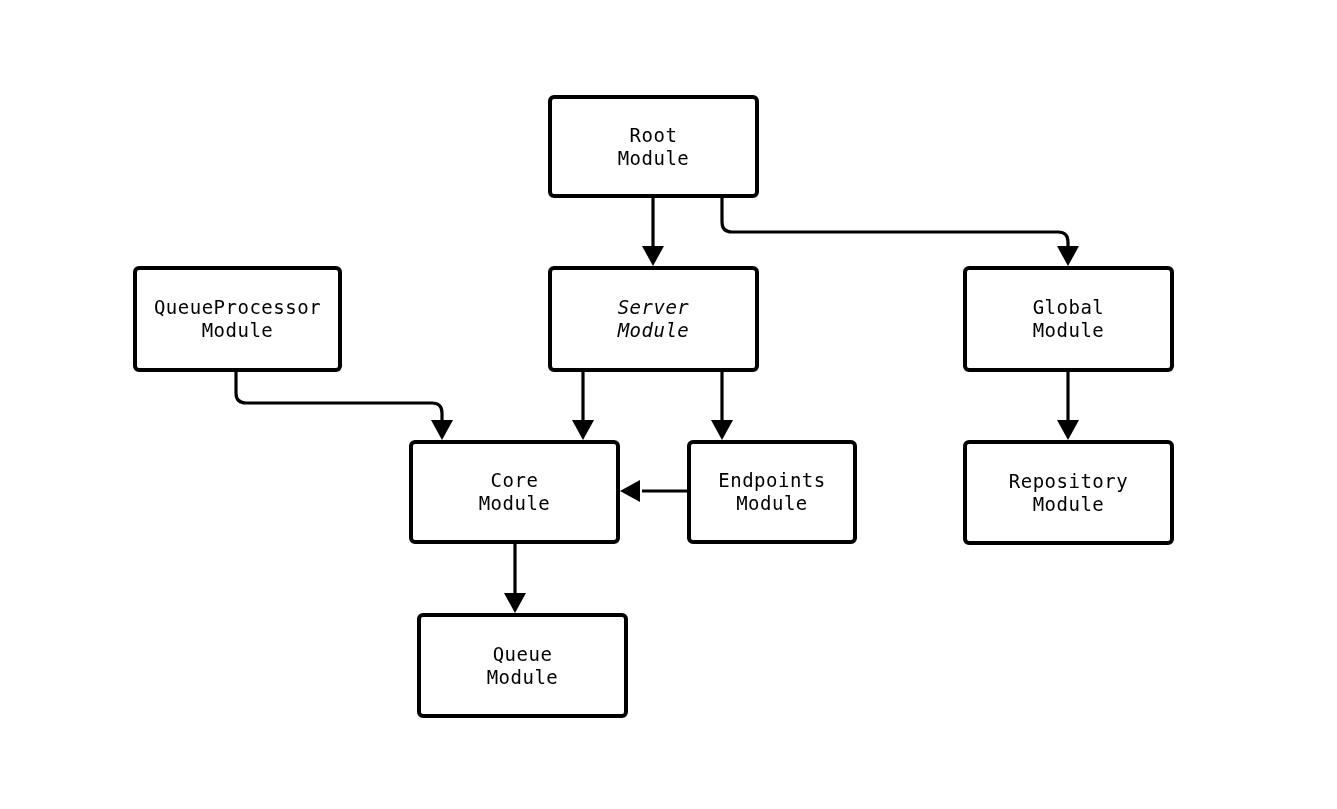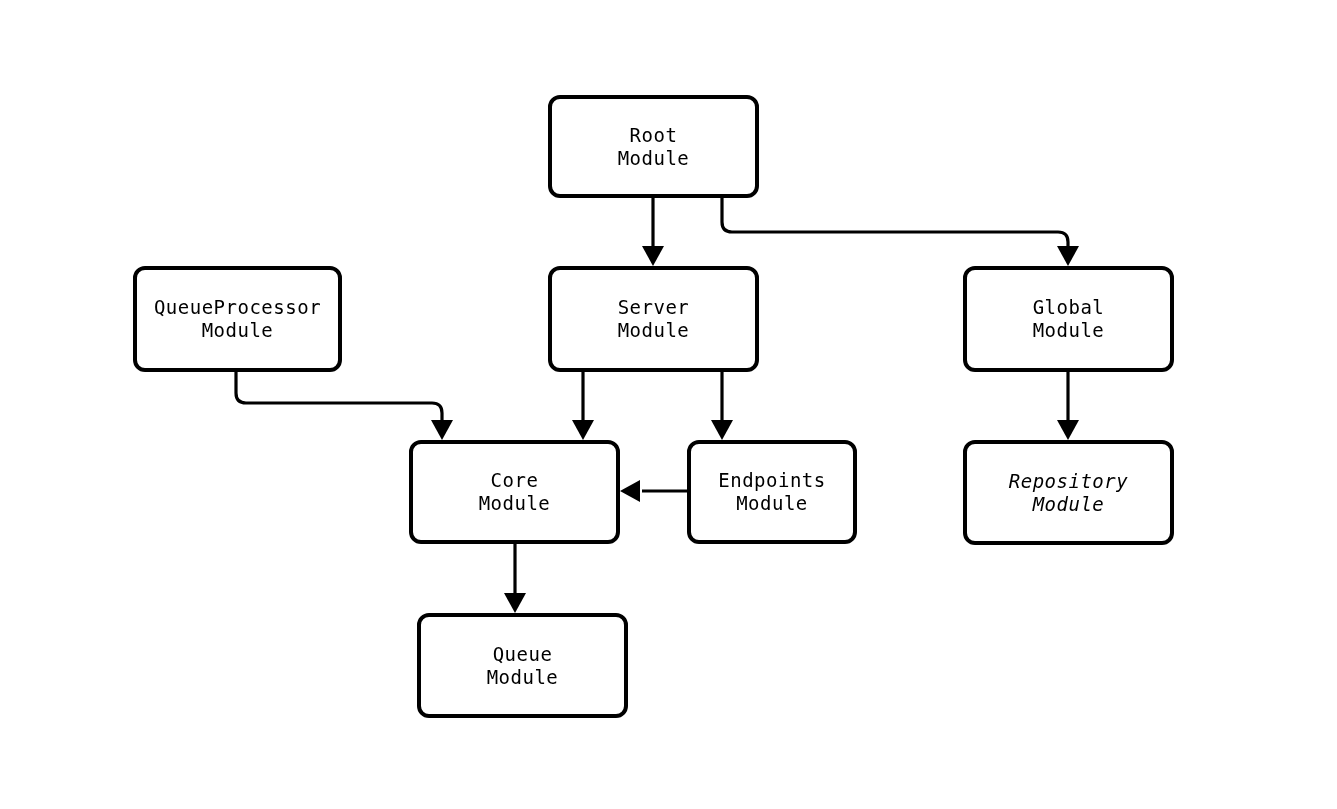--- a/index.html
+++ b/index.html
@@ -21,21 +21,21 @@
     left: 0;
     top: 0;
     width: 1337px;
     height: 809px;
     pointer-events: none;
   }
   .node {
     position: absolute;
     box-sizing: border-box;
     border: 4px solid #000000;
-    border-radius: 12px;
+    border-radius: 6px;
     background: #ffffff;
     display: flex;
     flex-direction: column;
     align-items: center;
     justify-content: center;
     z-index: 2;
   }
   .node-line {
     font-family: "DejaVu Sans Mono", "Liberation Mono", monospace;
     font-size: 19px;
@@ -88,37 +88,37 @@
 
   <div id="node-layer">
       <div class="node" style="left: 548px; top: 95px; width: 211px; height: 103px; border-color: rgb(0, 0, 0); background: rgb(255, 255, 255);">
         <div class="node-line">Root</div>
         <div class="node-line">Module</div>
       </div>
       <div class="node" style="left: 133px; top: 266px; width: 209px; height: 106px; border-color: rgb(0, 0, 0); background: rgb(255, 255, 255);">
         <div class="node-line">QueueProcessor</div>
         <div class="node-line">Module</div>
       </div>
-      <div class="node" style="left: 548px; top: 266px; width: 211px; height: 106px; border-color: rgb(0, 0, 0); background: rgb(255, 255, 255);">
+      <div class="node" style="left: 548px; top: 266px; width: 211px; height: 106px; border-color: rgb(0, 0, 0); background: rgb(255, 255, 255); font-style: italic;">
         <div class="node-line">Server</div>
         <div class="node-line">Module</div>
       </div>
       <div class="node" style="left: 963px; top: 266px; width: 211px; height: 106px; border-color: rgb(0, 0, 0); background: rgb(255, 255, 255);">
         <div class="node-line">Global</div>
         <div class="node-line">Module</div>
       </div>
       <div class="node" style="left: 409px; top: 440px; width: 211px; height: 104px; border-color: rgb(0, 0, 0); background: rgb(255, 255, 255);">
         <div class="node-line">Core</div>
         <div class="node-line">Module</div>
       </div>
       <div class="node" style="left: 687px; top: 440px; width: 170px; height: 104px; border-color: rgb(0, 0, 0); background: rgb(255, 255, 255);">
         <div class="node-line">Endpoints</div>
         <div class="node-line">Module</div>
       </div>
-      <div class="node" style="left: 963px; top: 440px; width: 211px; height: 105px; border-color: rgb(0, 0, 0); background: rgb(255, 255, 255); font-style: italic;">
+      <div class="node" style="left: 963px; top: 440px; width: 211px; height: 105px; border-color: rgb(0, 0, 0); background: rgb(255, 255, 255);">
         <div class="node-line">Repository</div>
         <div class="node-line">Module</div>
       </div>
       <div class="node" style="left: 417px; top: 613px; width: 211px; height: 105px; border-color: rgb(0, 0, 0); background: rgb(255, 255, 255);">
         <div class="node-line">Queue</div>
         <div class="node-line">Module</div>
       </div>
     </div>
 
 </div>

